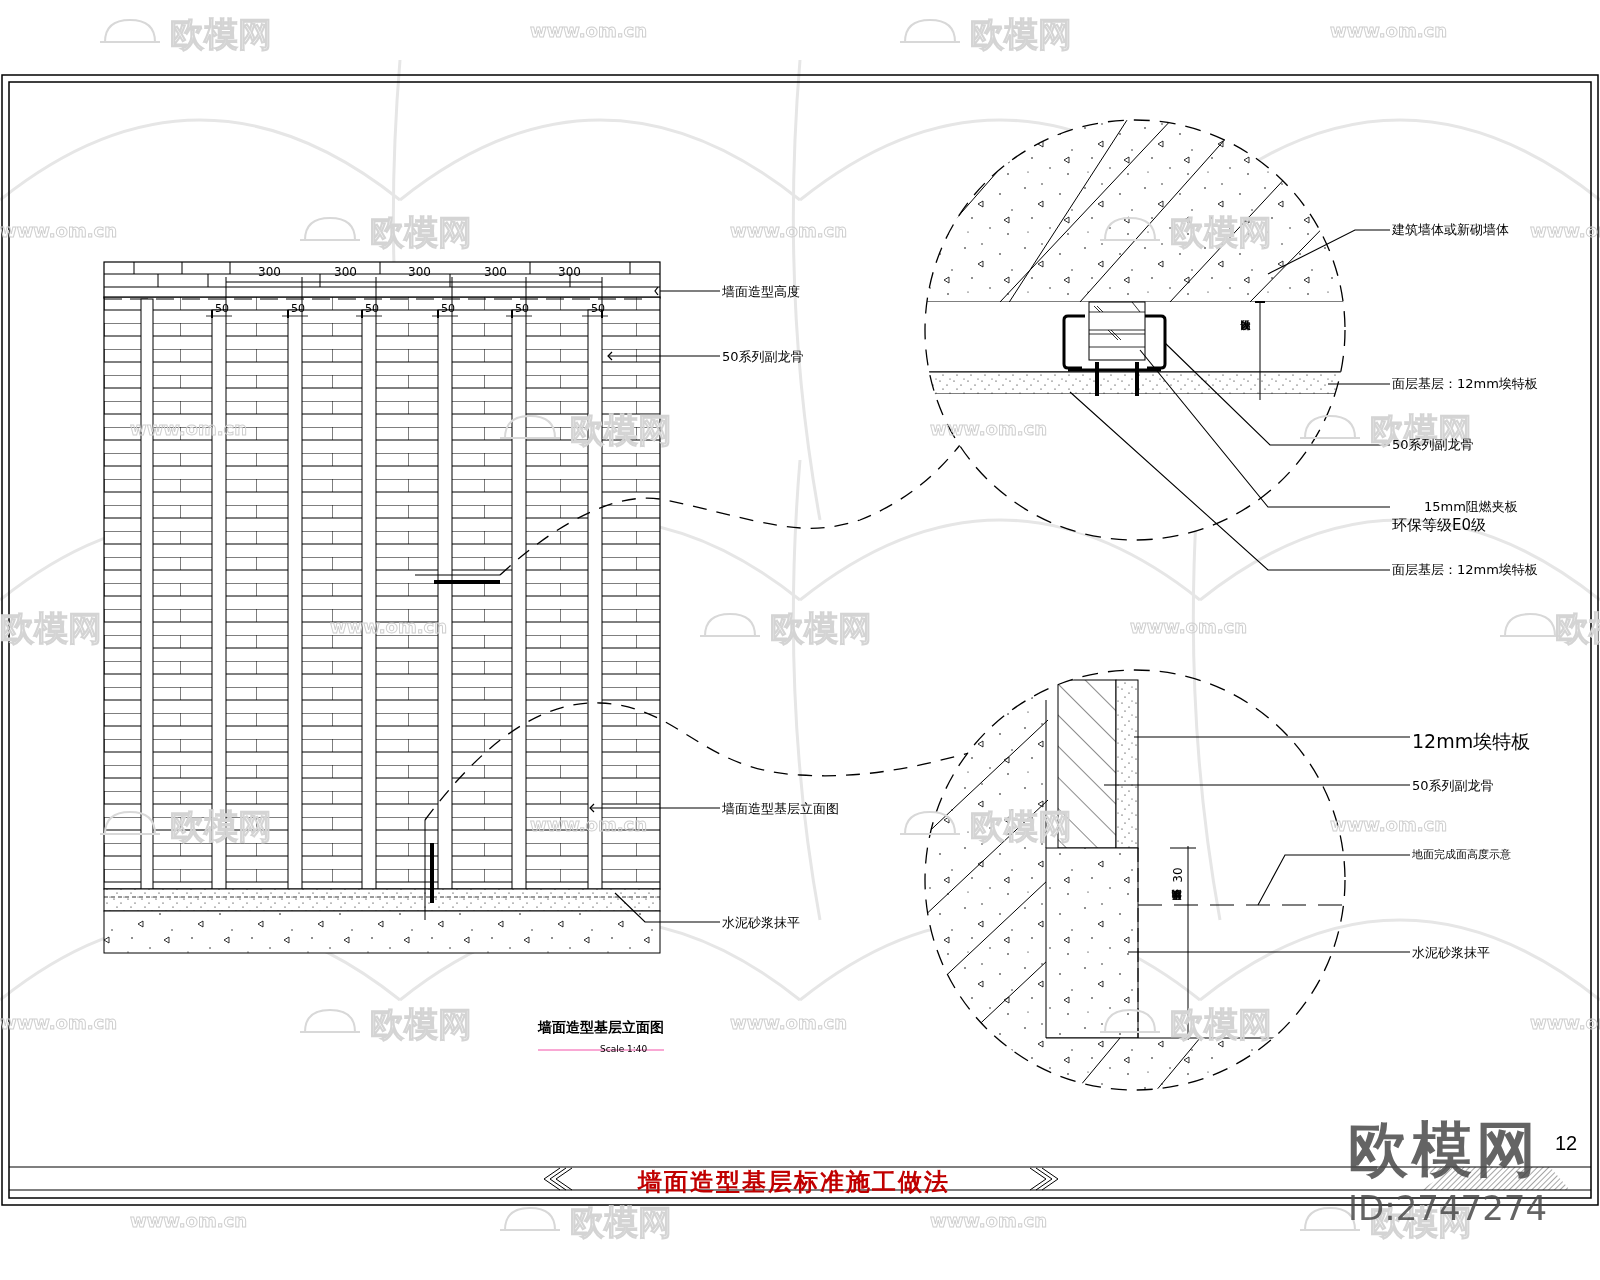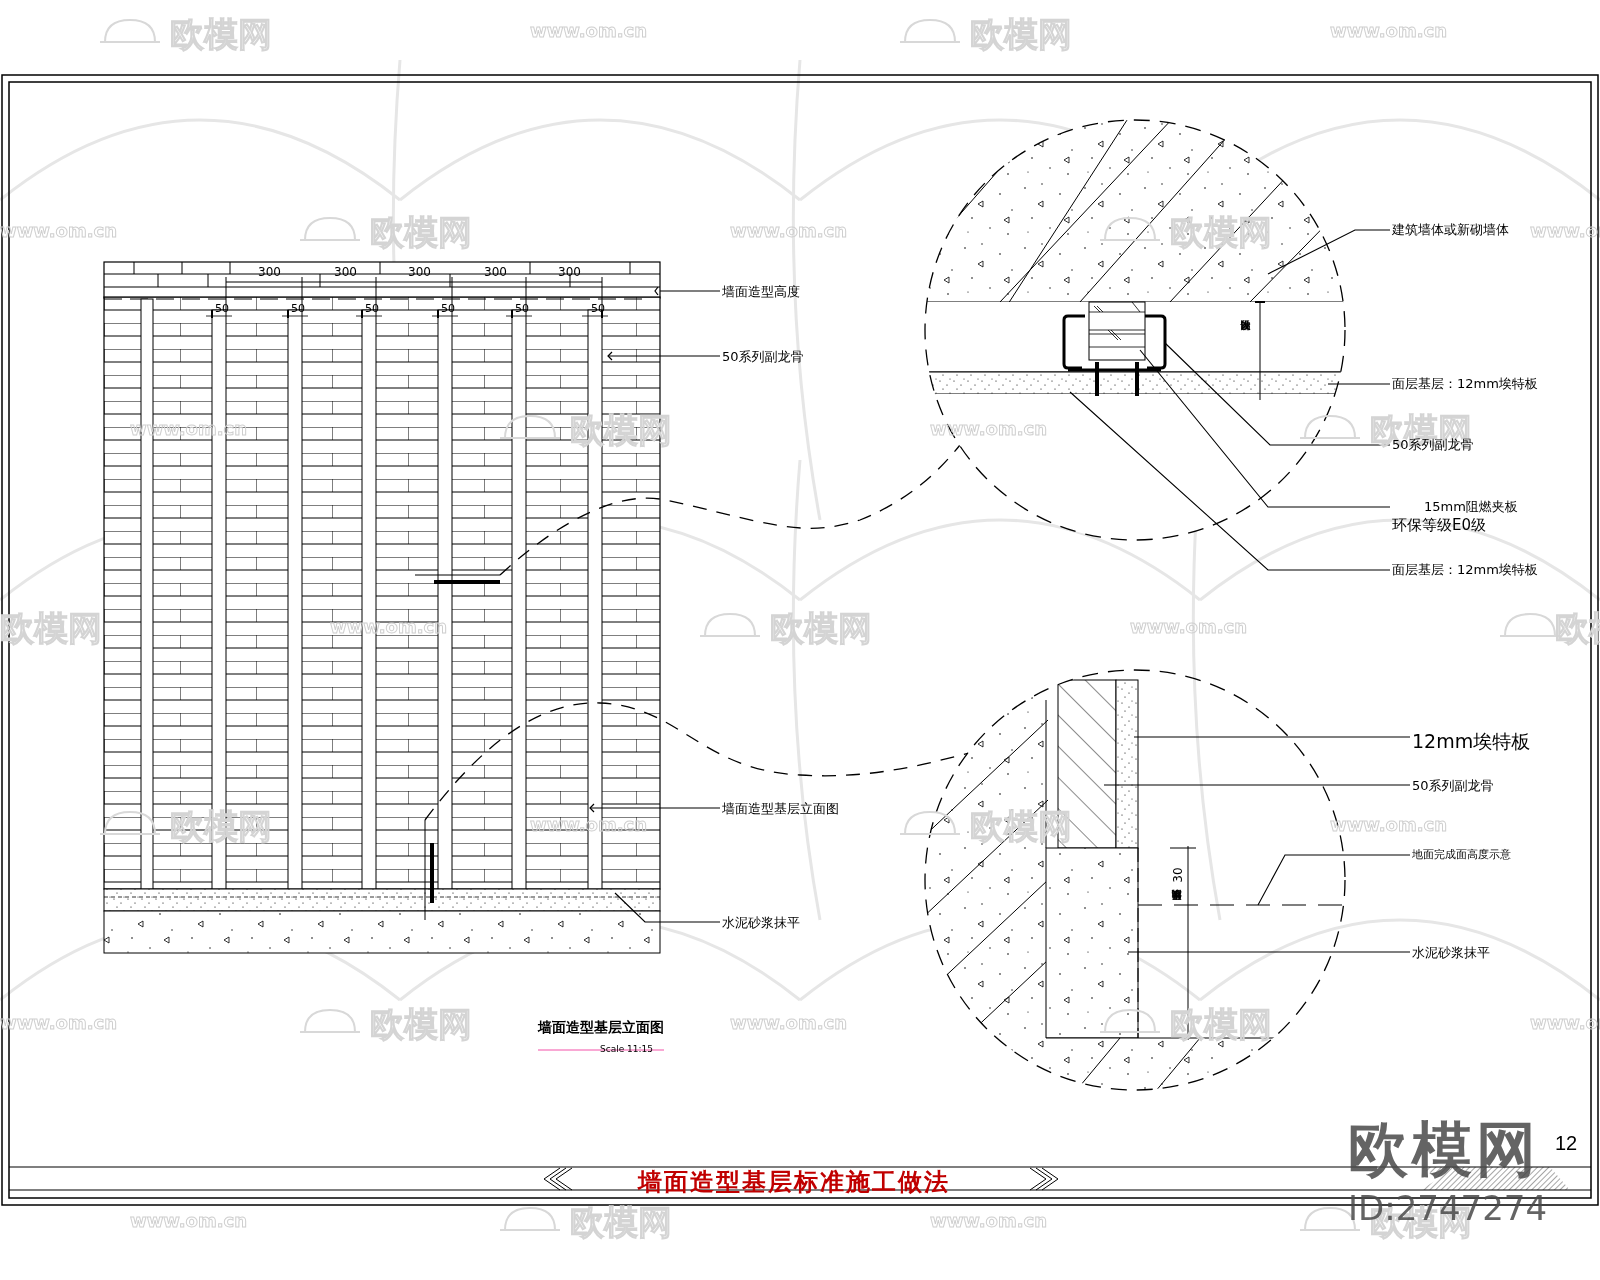--- a/index.html
+++ b/index.html
@@ -350,21 +350,21 @@
 
 <div>
   <span class="html-label" style="left:722px;top:283px;font-size:13px;">墙面造型高度</span>
   <span class="html-label" style="left:722px;top:348px;font-size:13px;">50系列副龙骨</span>
   <span class="html-label" style="left:722px;top:800px;font-size:13px;">墙面造型基层立面图</span>
   <span class="html-label" style="left:722px;top:914px;font-size:13px;">水泥砂浆抹平</span>
 </div>
 
 <div>
   <span class="html-label" style="left:538px;top:1019px;font-size:14px;font-weight:bold;border-bottom:2px solid #f9a8d4;padding-bottom:12px;">墙面造型基层立面图</span>
-  <span class="html-label" style="left:600px;top:1044px;font-size:9px;">Scale 11:15</span>
+  <span class="html-label" style="left:600px;top:1044px;font-size:9px;">Scale 1:40</span>
 </div>
 
 <div>
   <span class="html-label" style="left:1392px;top:221px;font-size:13px;">建筑墙体或新砌墙体</span>
   <span class="html-label" style="left:1392px;top:375px;font-size:13px;">面层基层：12mm埃特板</span>
   <span class="html-label" style="left:1392px;top:436px;font-size:13px;">50系列副龙骨</span>
   <span class="html-label" style="left:1424px;top:498px;font-size:13px;">15mm阻燃夹板</span>
   <span class="html-label" style="left:1392px;top:516px;font-size:15px;">环保等级E0级</span>
   <span class="html-label" style="left:1392px;top:561px;font-size:13px;">面层基层：12mm埃特板</span>
   <span class="html-label" style="left:1238px;top:312px;font-size:10px;writing-mode:vertical-rl;">以实际设计为准</span>

